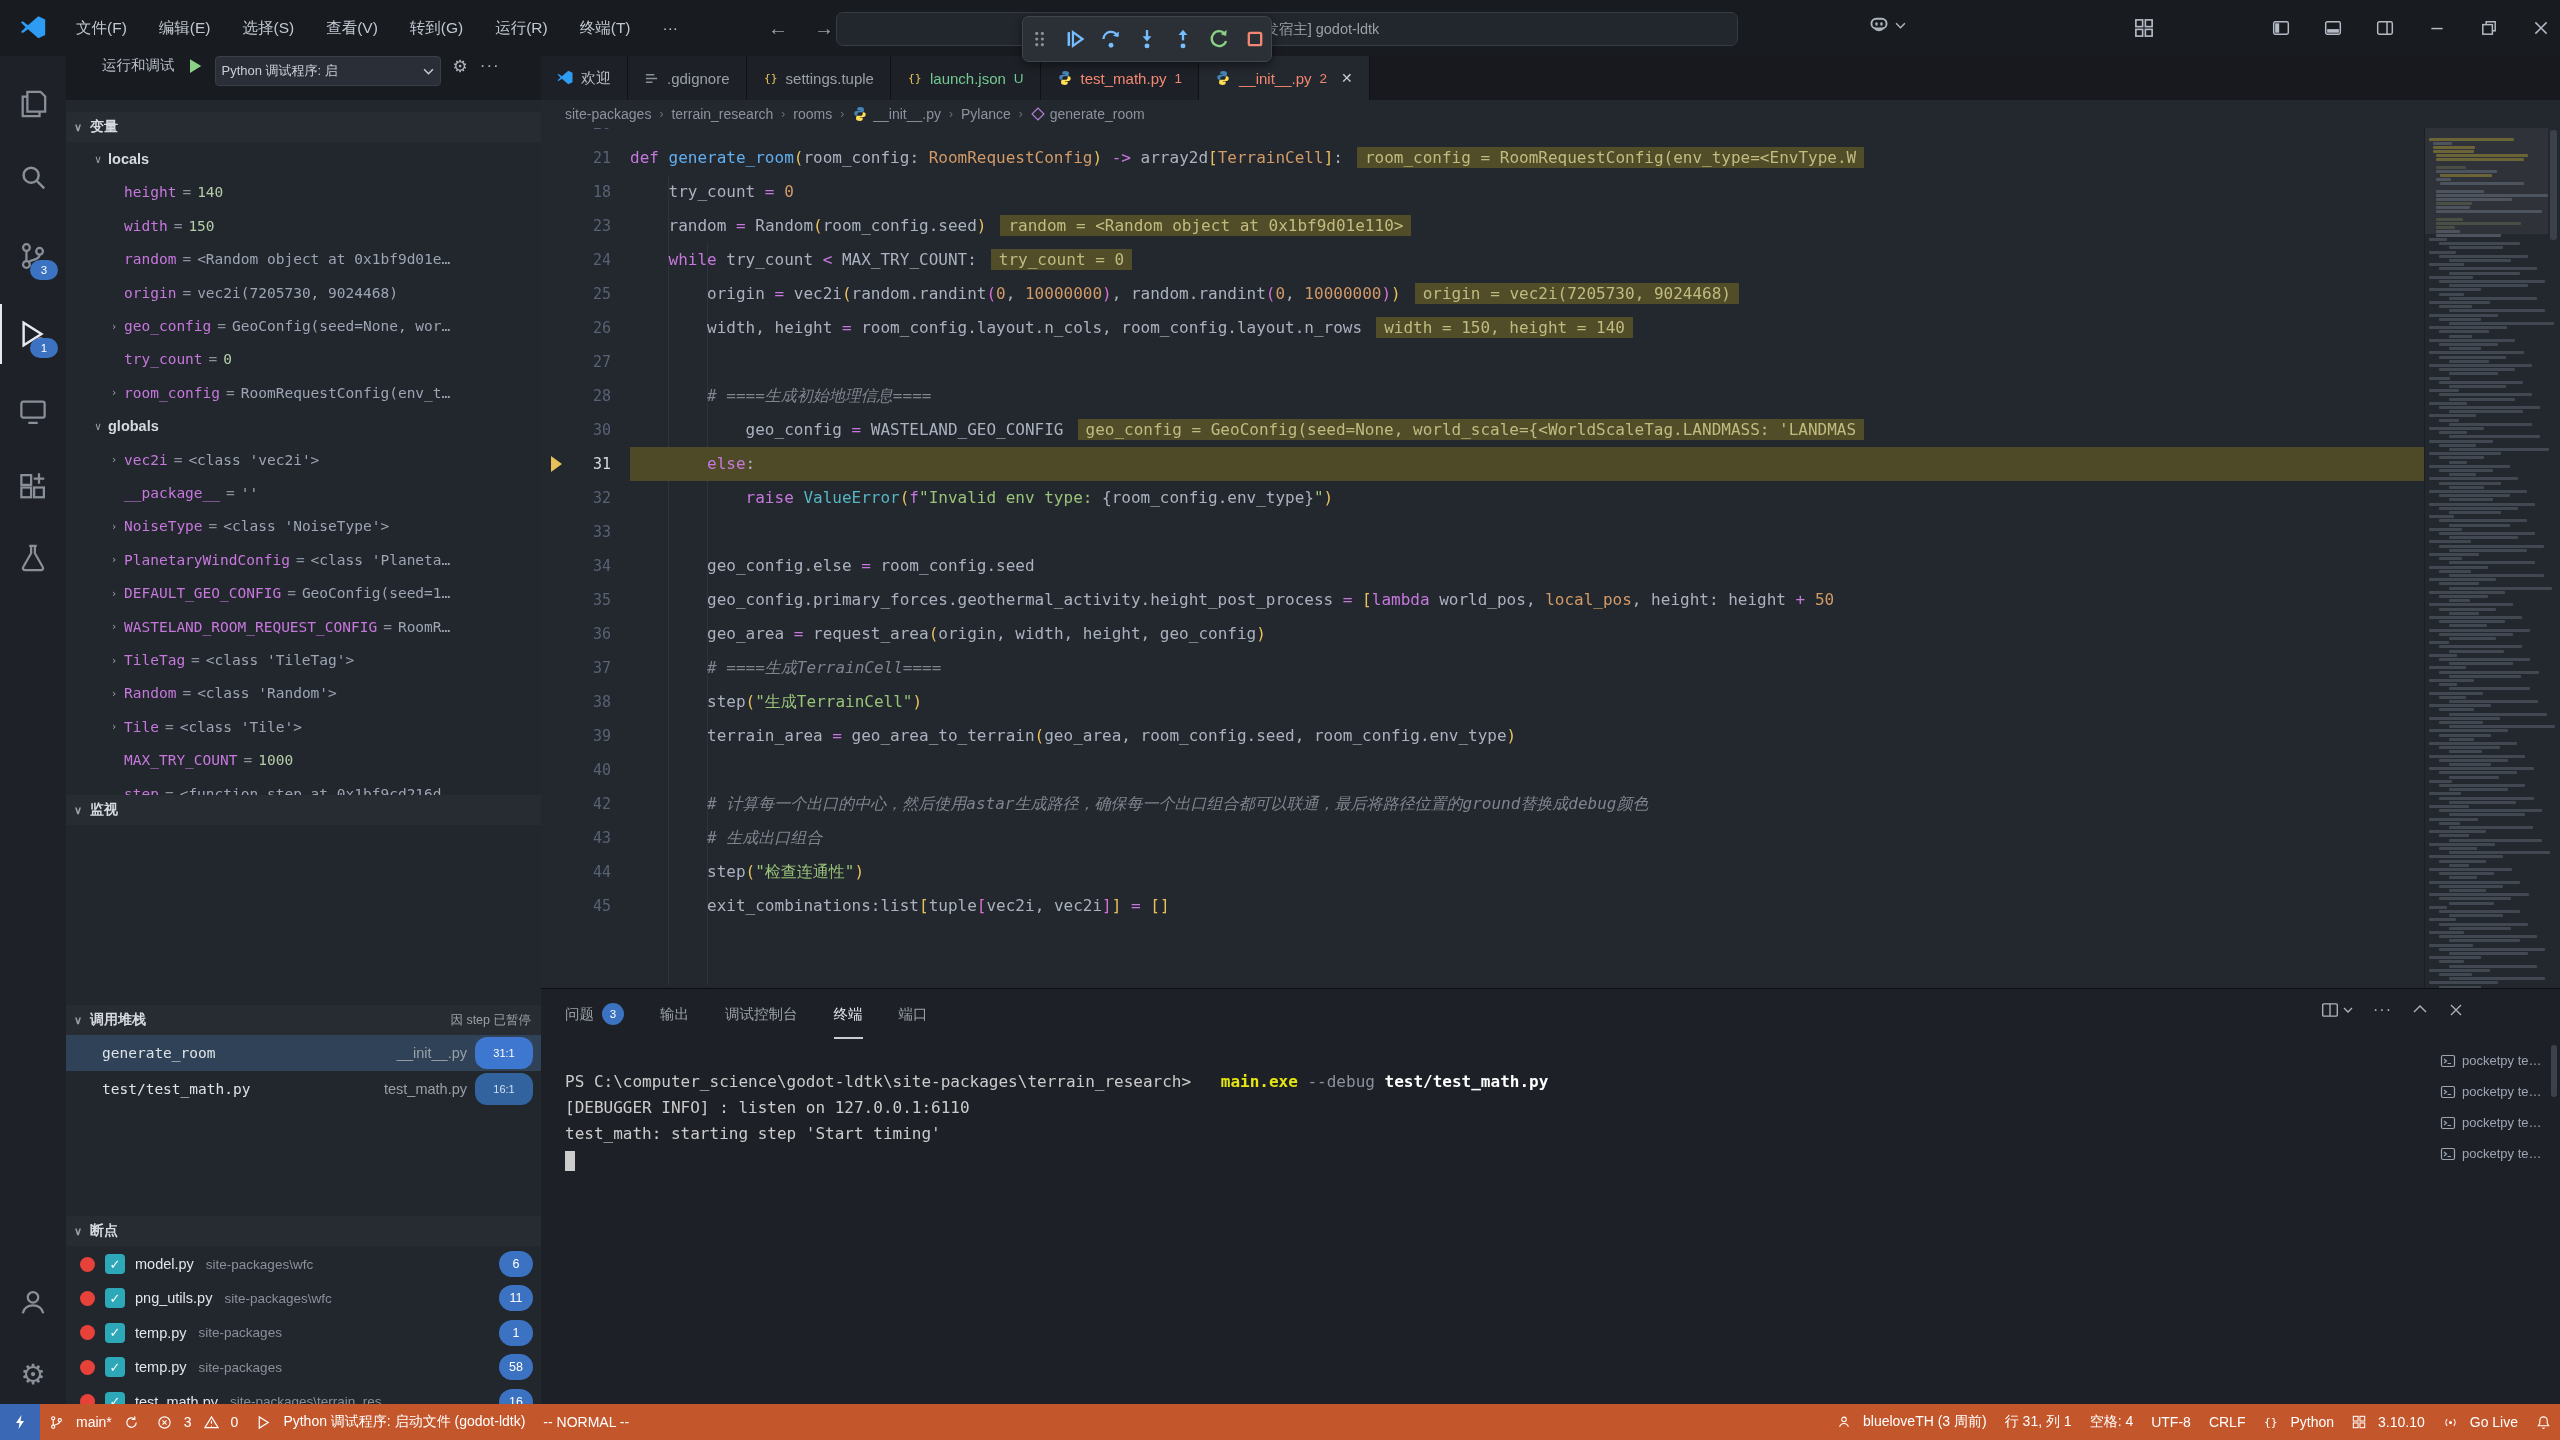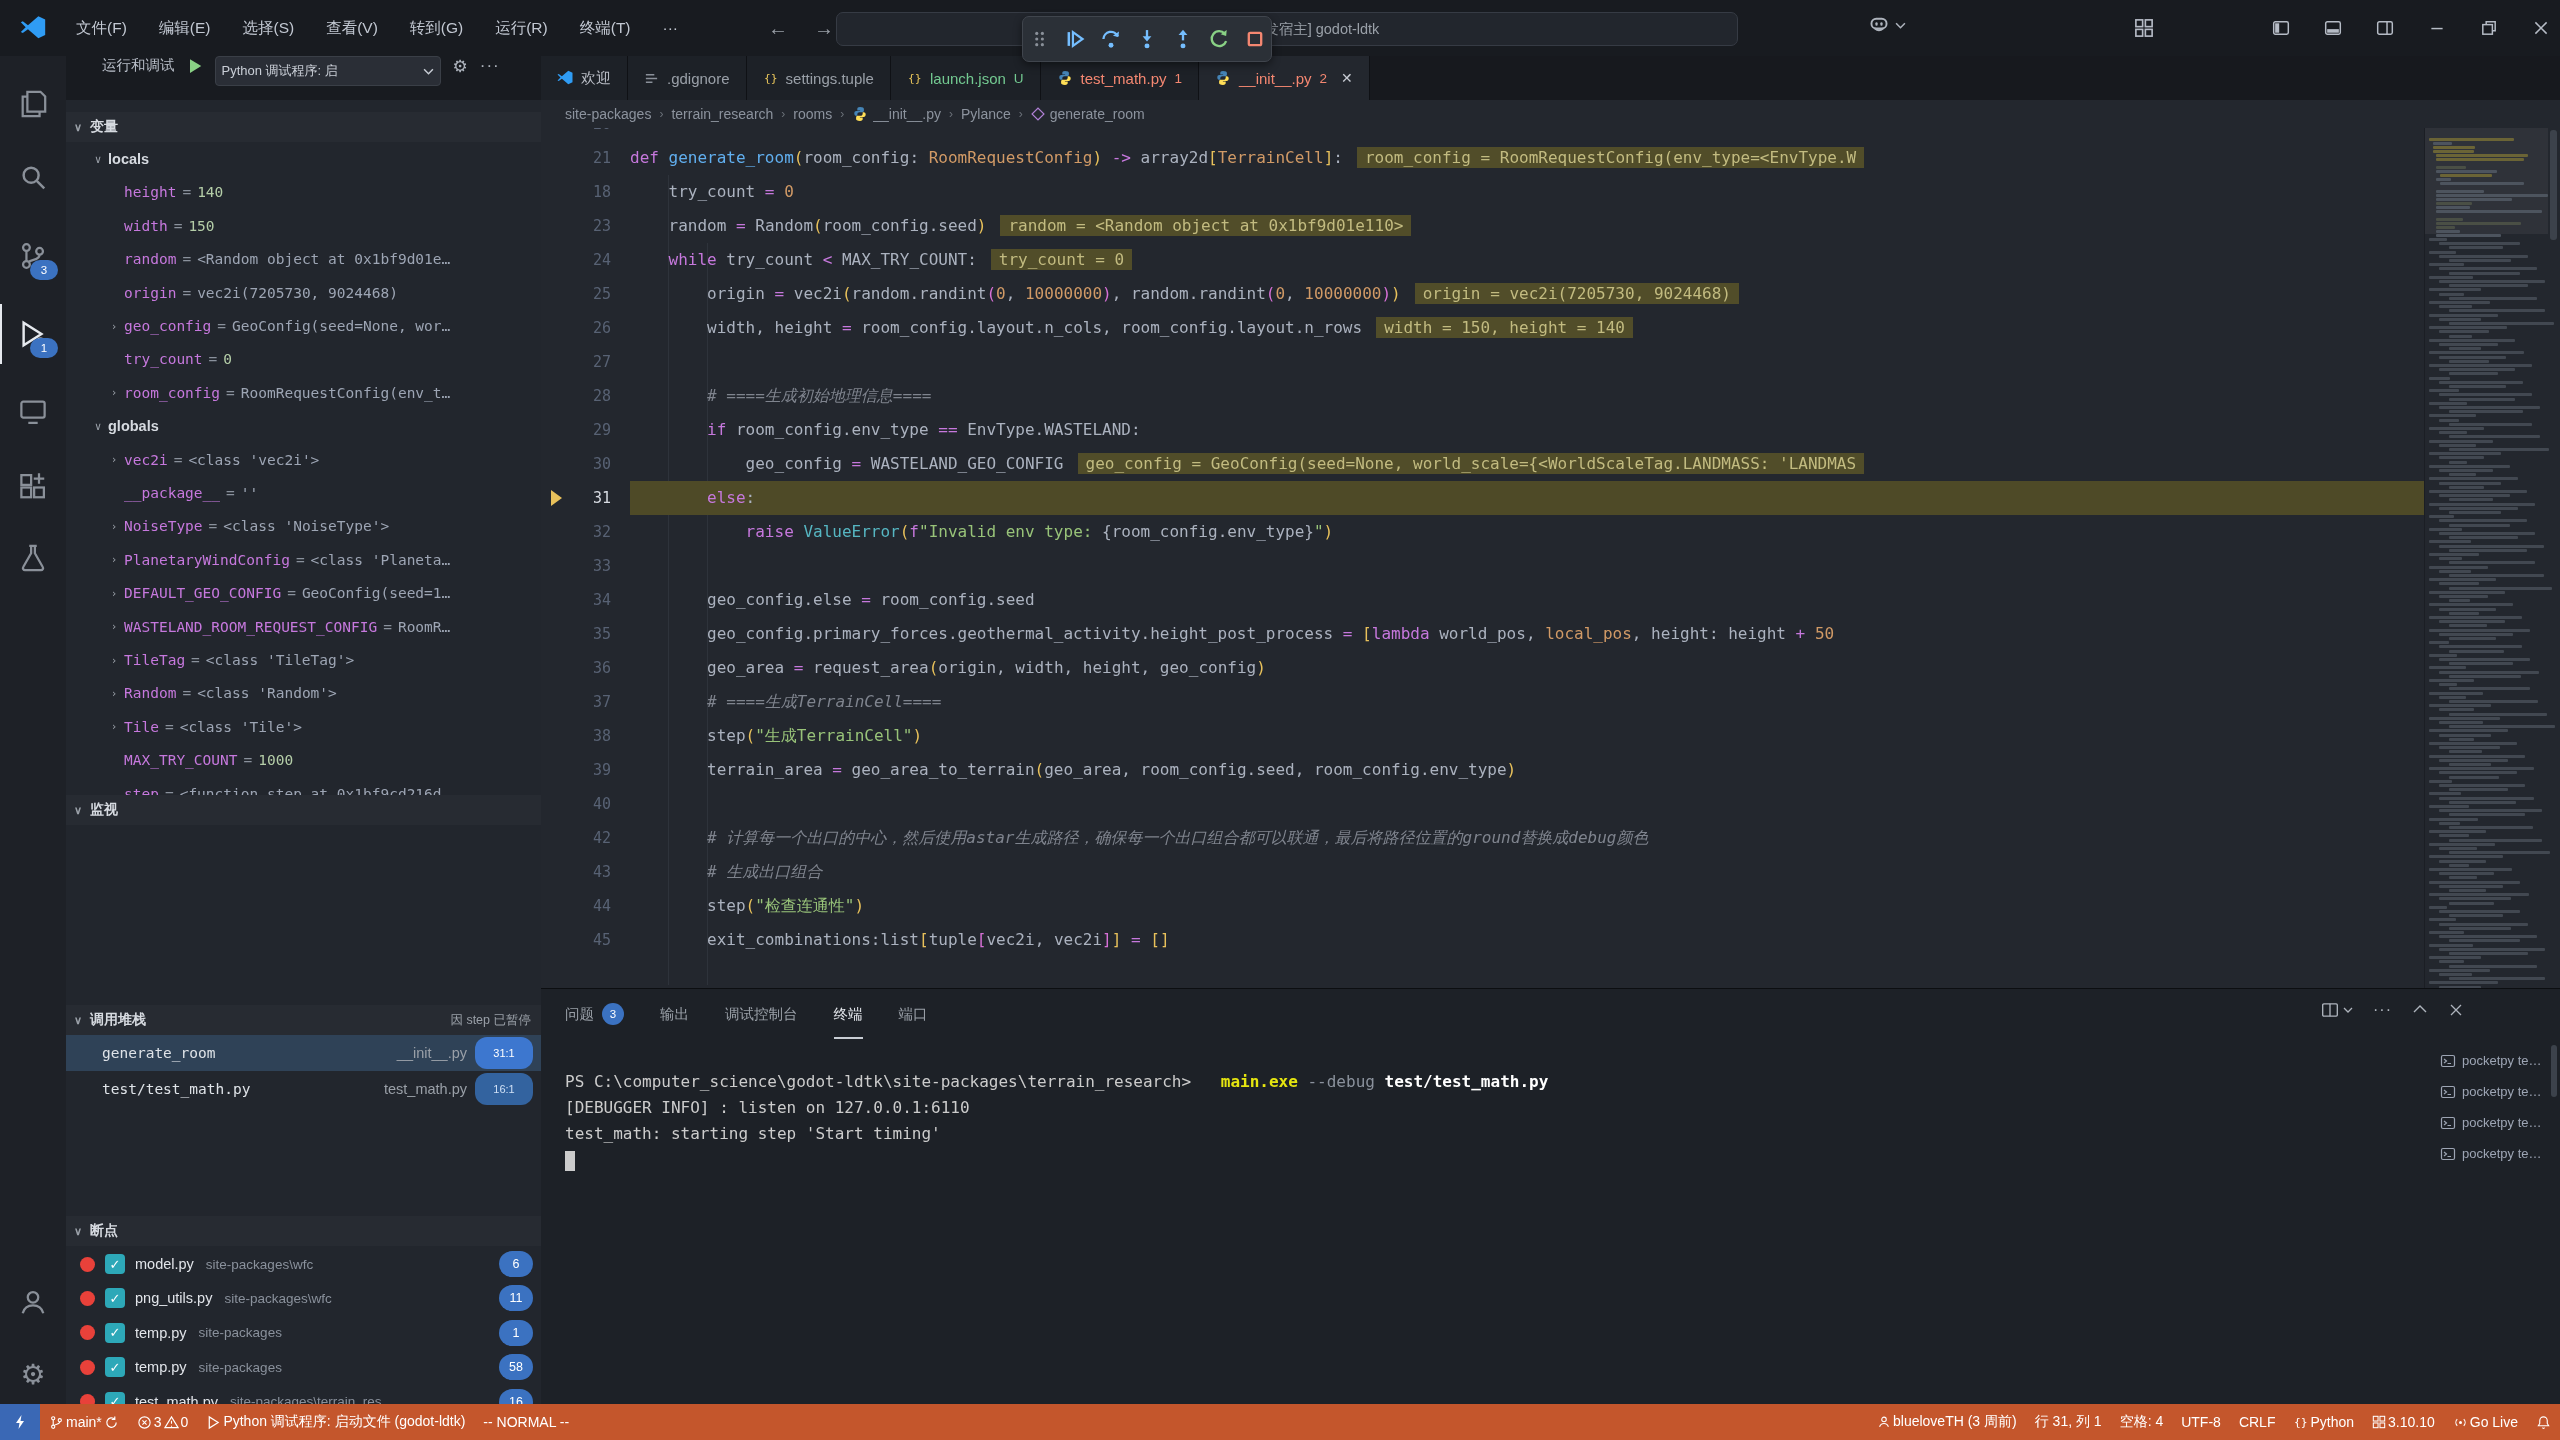--- a/index.html
+++ b/index.html
@@ -104,21 +104,21 @@
   #term{position:absolute;left:24px;top:80px;width:1840px;font-family:"DejaVu Sans Mono",monospace;
         font-size:16px;line-height:26px;color:#cccccc;white-space:pre;}
   .t-p{color:#cccccc;} .t-y{color:#e5e510;font-weight:bold;padding-left:20px;} .t-d{color:#8a919c;} .t-w{color:#ffffff;font-weight:bold;}
   .cursor{display:inline-block;width:10px;height:20px;background:#cccccc;vertical-align:middle;}
   #termlist{position:absolute;right:0;top:56px;width:128px;}
   .titem{height:31px;display:flex;align-items:center;gap:6px;font-size:13px;color:#9da5b4;padding-left:8px;white-space:nowrap;overflow:hidden;}
   #plscroll{position:absolute;right:3px;top:56px;width:6px;height:52px;background:#3c424b;border-radius:3px;}
   
   #statusbar{left:0;top:1404px;width:2560px;height:36px;background:#c4562c;display:flex;align-items:center;color:#fff;font-size:14px;}
   #remote{width:40px;height:36px;background:#3a68b5;display:flex;align-items:center;justify-content:center;flex:none;}
-  .sitem{display:flex;align-items:center;gap:2px;padding:0 9px;height:36px;white-space:nowrap;}
+  .sitem{display:flex;align-items:center;gap:12px;padding:0 9px;height:36px;white-space:nowrap;}
   #sright{margin-left:auto;display:flex;align-items:center;}
   svg{display:block;}
 </style>
 </head>
 <body>
 
 <div id="root">
 
   <div id="titlebar" class="abs">
     <svg id="vslogo" class="abs" viewBox="0 0 16 16">
@@ -622,24 +622,20 @@
           <span class="ln">26</span>
           <span class="lc"><span>        </span><span class="tk-v">width</span><span class="tk-pn">, </span><span class="tk-v">height </span><span class="tk-op">=</span><span class="tk-v"> room_config.layout.n_cols</span><span class="tk-pn">, </span><span class="tk-v">room_config.layout.n_rows</span><span class="hint">width = 150, height = 140</span></span>
         </div>
         <div class="code-line">
           <span class="ln">27</span>
           <span class="lc"></span>
         </div>
         <div class="code-line">
           <span class="ln">28</span>
           <span class="lc"><span>        </span><span class="tk-cm"># ====生成初始地理信息====</span></span>
-        </div>
-        <div class="code-line">
-          <span class="ln">29</span>
-          <span class="lc"><span>        </span><span class="tk-kw">if</span><span class="tk-v"> room_config.env_type </span><span class="tk-op">==</span><span class="tk-v"> EnvType.WASTELAND</span><span class="tk-pn">:</span></span>
         </div>
         <div class="code-line">
           <span class="ln">30</span>
           <span class="lc"><span>            </span><span class="tk-v">geo_config </span><span class="tk-op">=</span><span class="tk-v"> WASTELAND_GEO_CONFIG</span><span class="hint">geo_config = GeoConfig(seed=None, world_scale={&lt;WorldScaleTag.LANDMASS: 'LANDMAS</span></span>
         </div>
         <div class="code-line cur">
           <span class="ln">31</span>
           <span class="cur-arrow"></span>
           <span class="lc"><span>        </span><span class="tk-kw">else</span><span class="tk-pn">:</span></span>
         </div>

